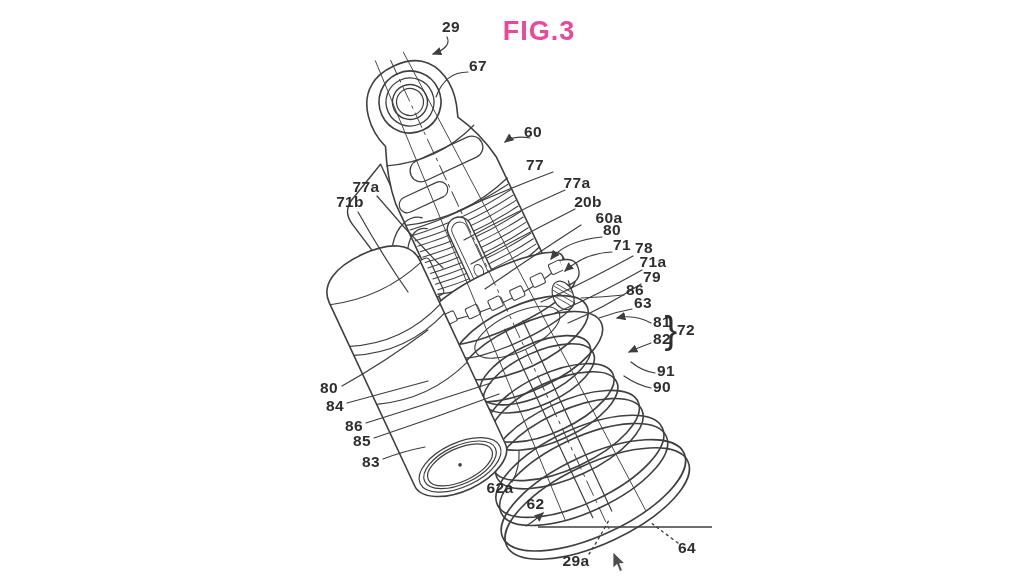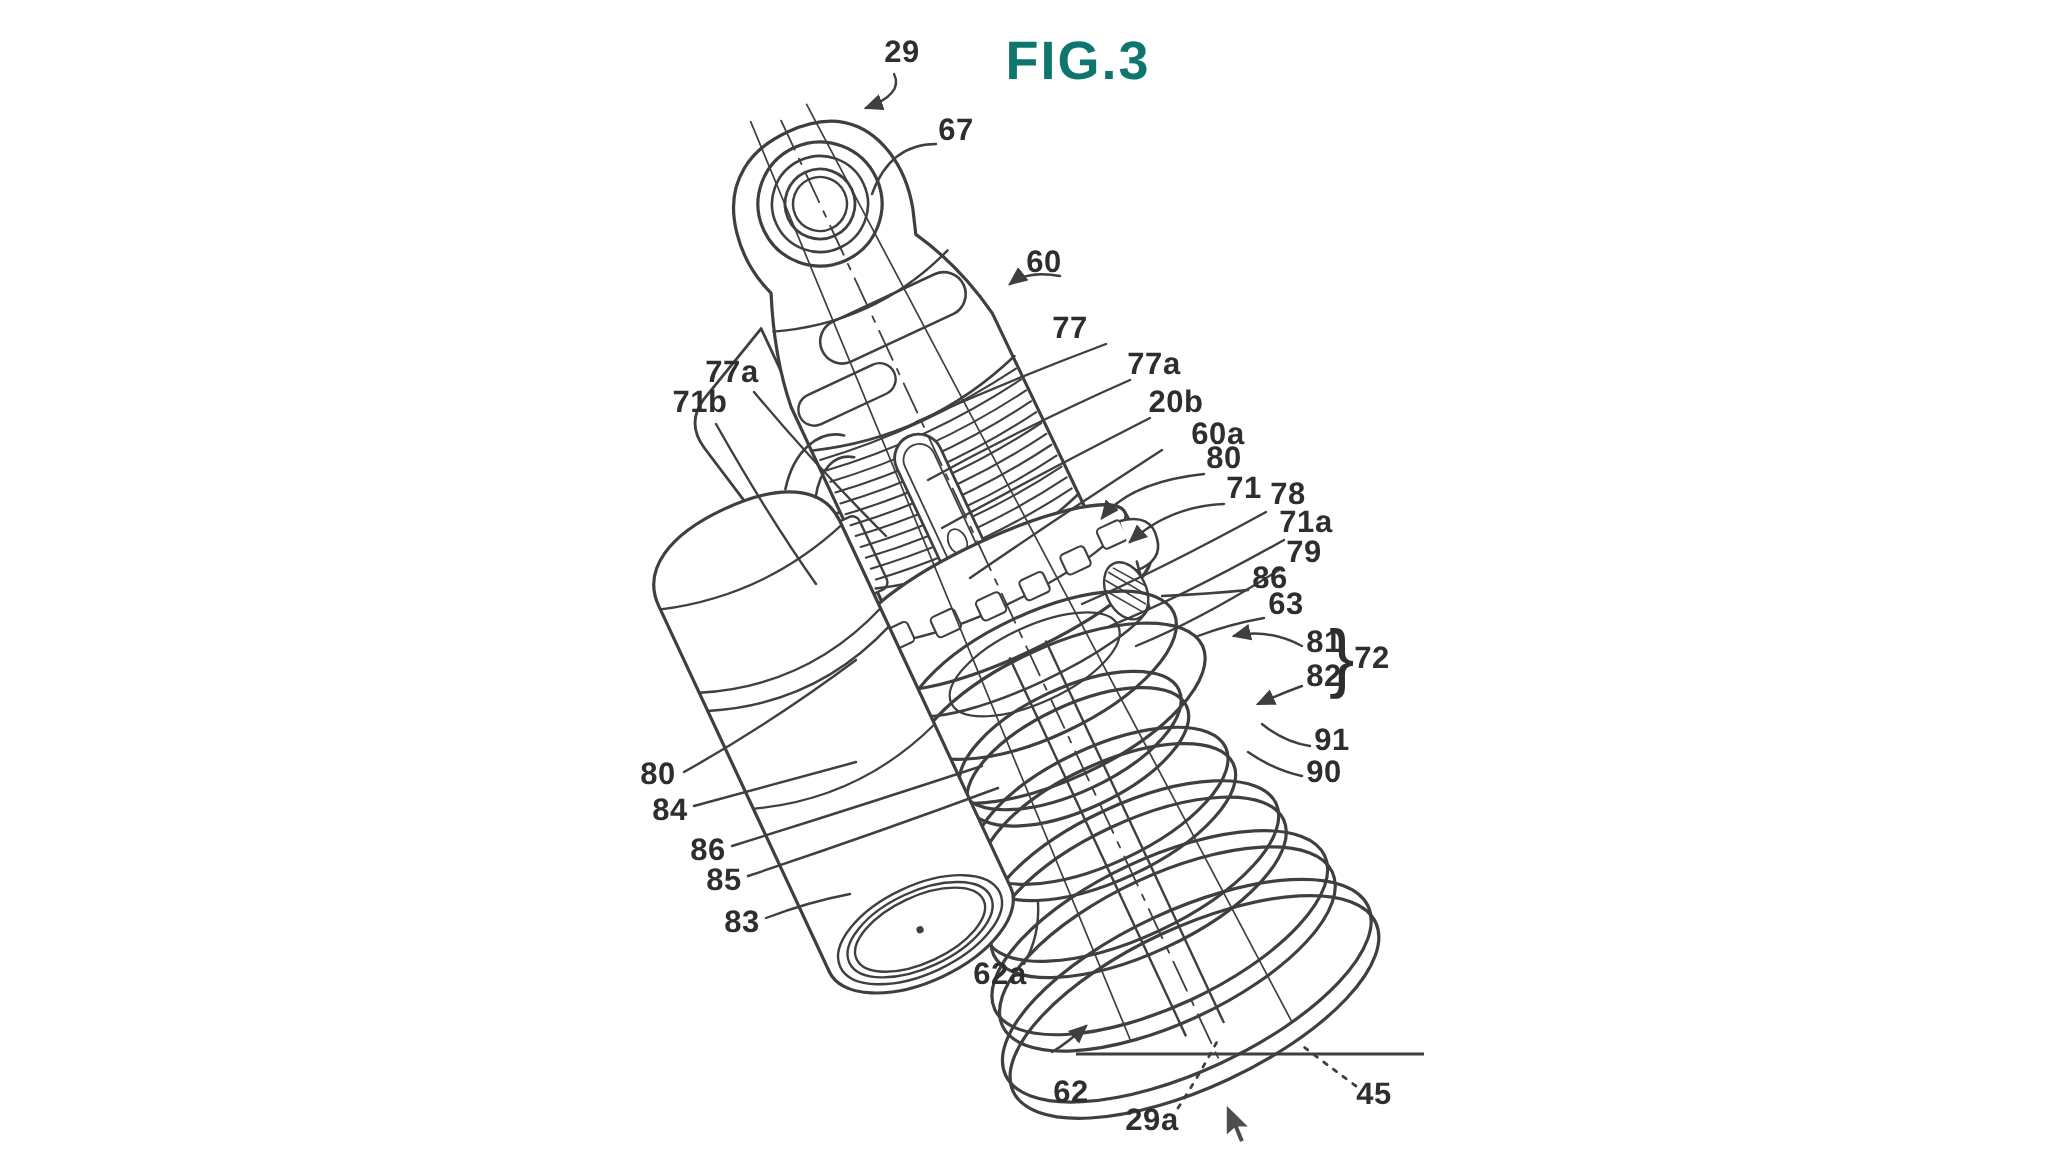--- a/index.html
+++ b/index.html
@@ -16,21 +16,21 @@
   #leader-svg{pointer-events:none;}
   .leader{fill:none;stroke:var(--line);stroke-width:1.2px;stroke-linecap:round;}
   .leader.dotted{stroke-dasharray:2 4;stroke-width:1.4px;}
   .ref-label{
     position:absolute;transform:translate(-50%,-50%);
     font:700 15.5px "Liberation Sans",sans-serif;color:var(--label);
     white-space:nowrap;letter-spacing:.3px;
   }
   #figure-title{
     position:absolute;transform:translate(-50%,-50%);
-    font:700 27px "Liberation Sans",sans-serif;color:#0f766e;letter-spacing:1px;
+    font:700 27px "Liberation Sans",sans-serif;color:#ec4899;letter-spacing:1px;
   }
   #cursor{position:absolute;width:22px;height:24px;}
 </style>
 </head>
 <body>
 
 <div id="stage">
 
   <svg id="drawing" width="1030" height="580" viewBox="0 0 1030 580">
 
@@ -195,21 +195,21 @@
       <path d="M 526 526 Q 533 522 543 513" class="leader" marker-end="url(#arrh)"></path>
       <path d="M 589 554 Q 600 537 610 518" class="leader dotted"></path>
       <path d="M 678 543 Q 663 532 650 522" class="leader dotted"></path>
     </svg>
 
   <div id="figure-title" style="left: 539px; top: 31px;">FIG.3</div>
 
   <div id="annotation-layer">
       <div class="ref-label" style="left: 451px; top: 27px; text-align: right;">29</div>
       <div class="ref-label" style="left: 478px; top: 66px;">67</div>
-      <div class="ref-label" style="left: 522px; top: 132px;">60</div>
+      <div class="ref-label" style="left: 533px; top: 132px;">60</div>
       <div class="ref-label" style="left: 535px; top: 165px;">77</div>
       <div class="ref-label" style="left: 577px; top: 183px;">77a</div>
       <div class="ref-label" style="left: 588px; top: 202px;">20b</div>
       <div class="ref-label" style="left: 594px; top: 218px; margin-left: 15px;">60a</div>
       <div class="ref-label" style="left: 612px; top: 230px;">80</div>
       <div class="ref-label" style="left: 622px; top: 245px;">71</div>
       <div class="ref-label" style="left: 644px; top: 248px;">78</div>
       <div class="ref-label" style="left: 653px; top: 262px;">71a</div>
       <div class="ref-label" style="left: 652px; top: 277px;">79</div>
       <div class="ref-label" style="left: 635px; top: 290px;">86</div>
@@ -221,22 +221,22 @@
       <div class="ref-label" style="left: 666px; top: 371px;">91</div>
       <div class="ref-label" style="left: 662px; top: 387px; text-align: center;">90</div>
       <div class="ref-label" style="left: 366px; top: 187px;">77a</div>
       <div class="ref-label" style="left: 350px; top: 202px;">71b</div>
       <div class="ref-label" style="left: 329px; top: 388px;">80</div>
       <div class="ref-label" style="left: 335px; top: 406px;">84</div>
       <div class="ref-label" style="left: 354px; top: 426px;">86</div>
       <div class="ref-label" style="left: 362px; top: 441px;">85</div>
       <div class="ref-label" style="left: 371px; top: 462px;">83</div>
       <div class="ref-label" style="left: 500px; top: 488px;">62a</div>
-      <div class="ref-label" style="left: 514px; top: 547px; padding-left: 43px;">62</div>
+      <div class="ref-label" style="left: 514px; top: 504px; padding-left: 43px;">62</div>
       <div class="ref-label" style="left: 576px; top: 561px;">29a</div>
-      <div class="ref-label" style="left: 687px; top: 548px;">45</div>
+      <div class="ref-label" style="left: 687px; top: 548px;">64</div>
     </div>
 
   <svg id="cursor" viewBox="0 0 22 24" style="left: 608px; top: 551px;">
     <path d="M5 1 L5 17 L9 13.5 L11.8 20.5 L14.4 19.4 L11.6 12.6 L16.8 12.6 Z" fill="#4d4d4d" stroke="#ffffff" stroke-width="0.8"></path>
   </svg>
 
 </div>
 
 </body></html>

